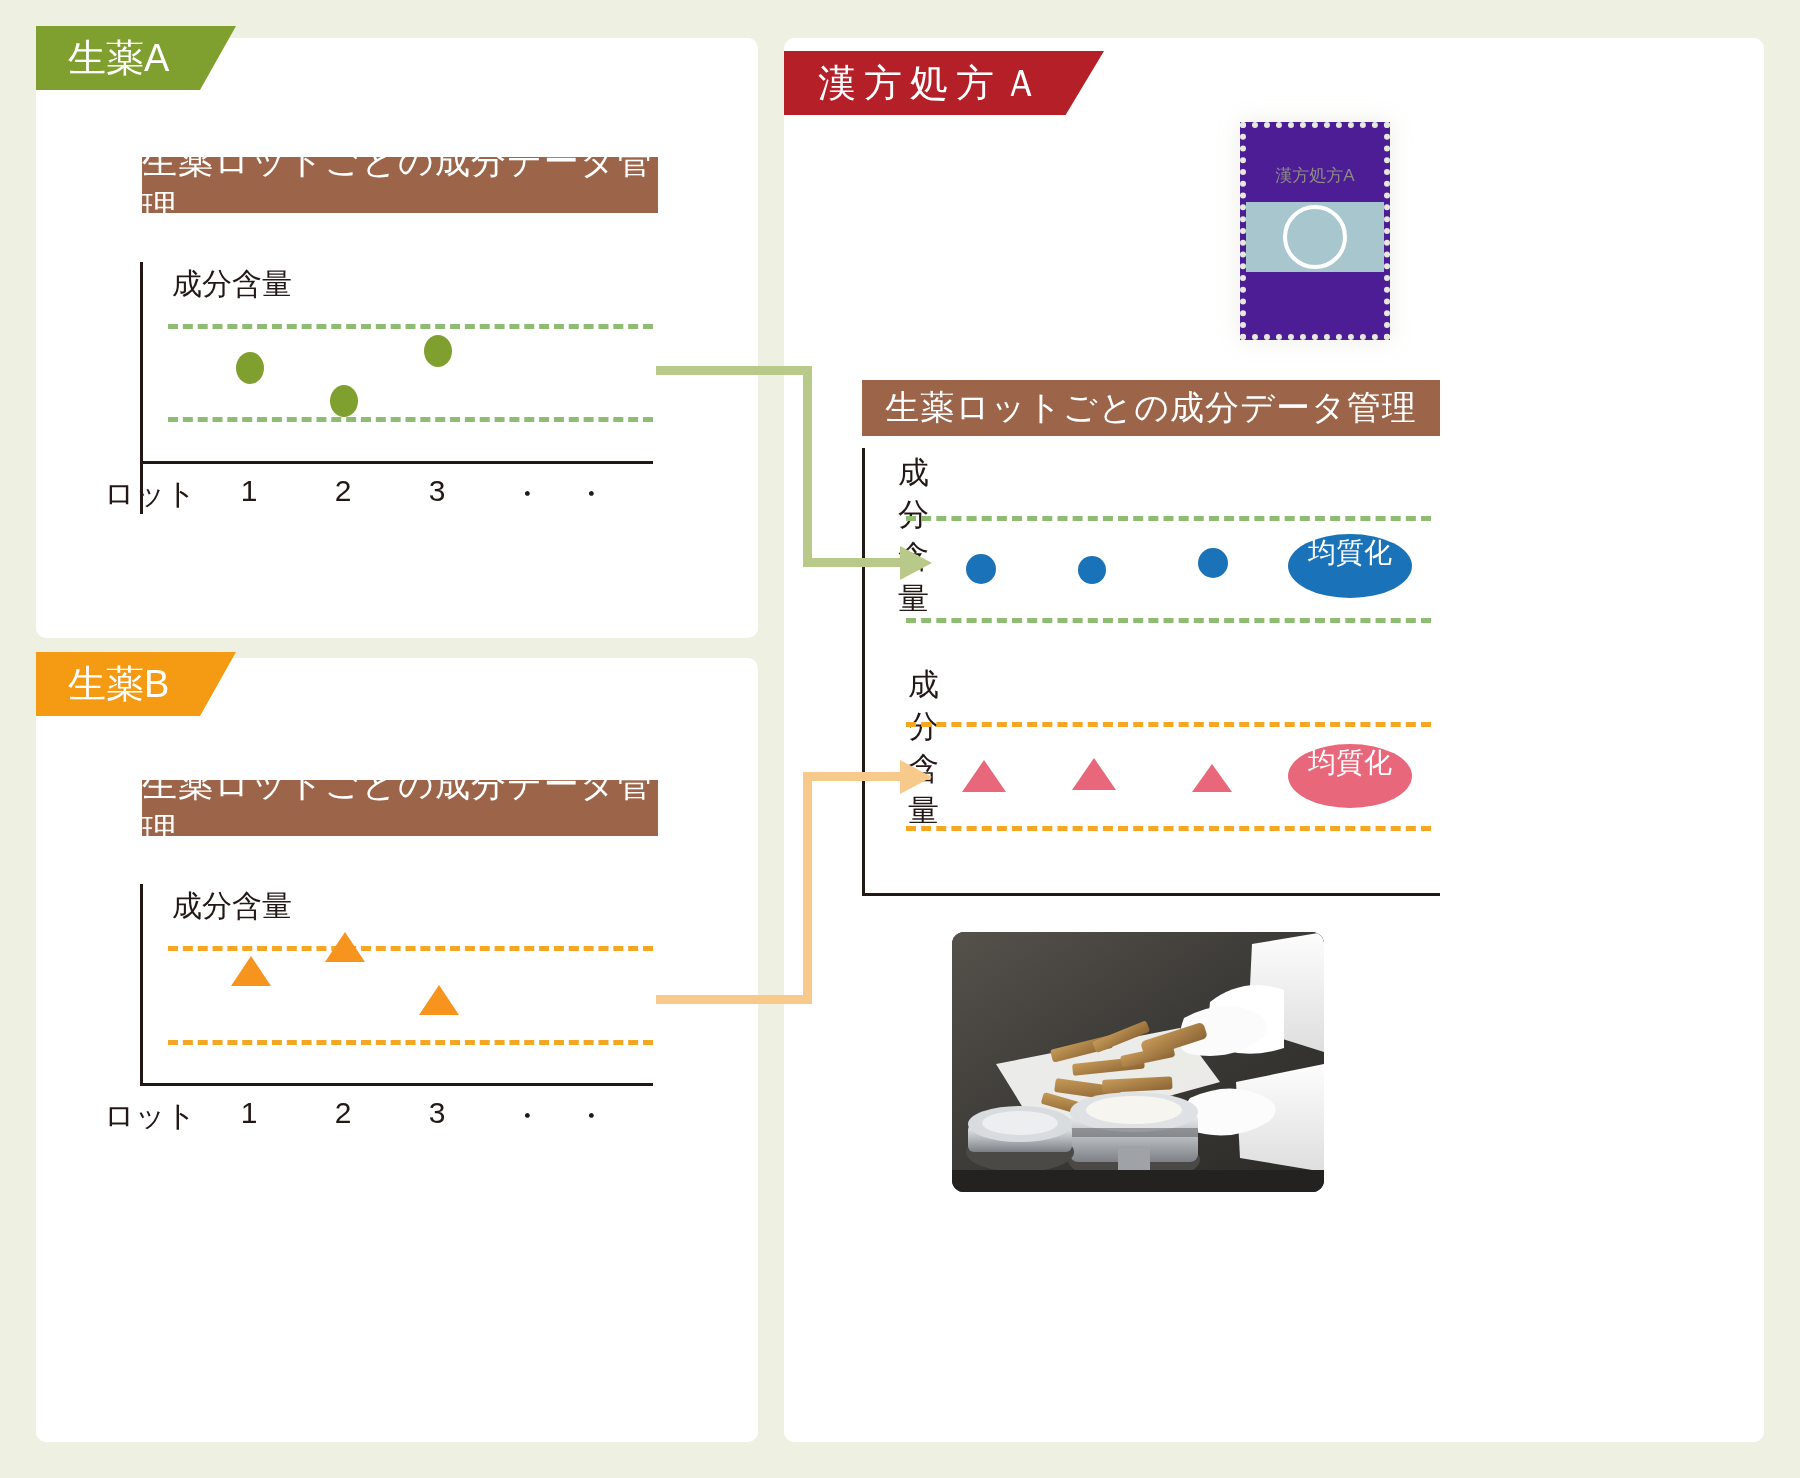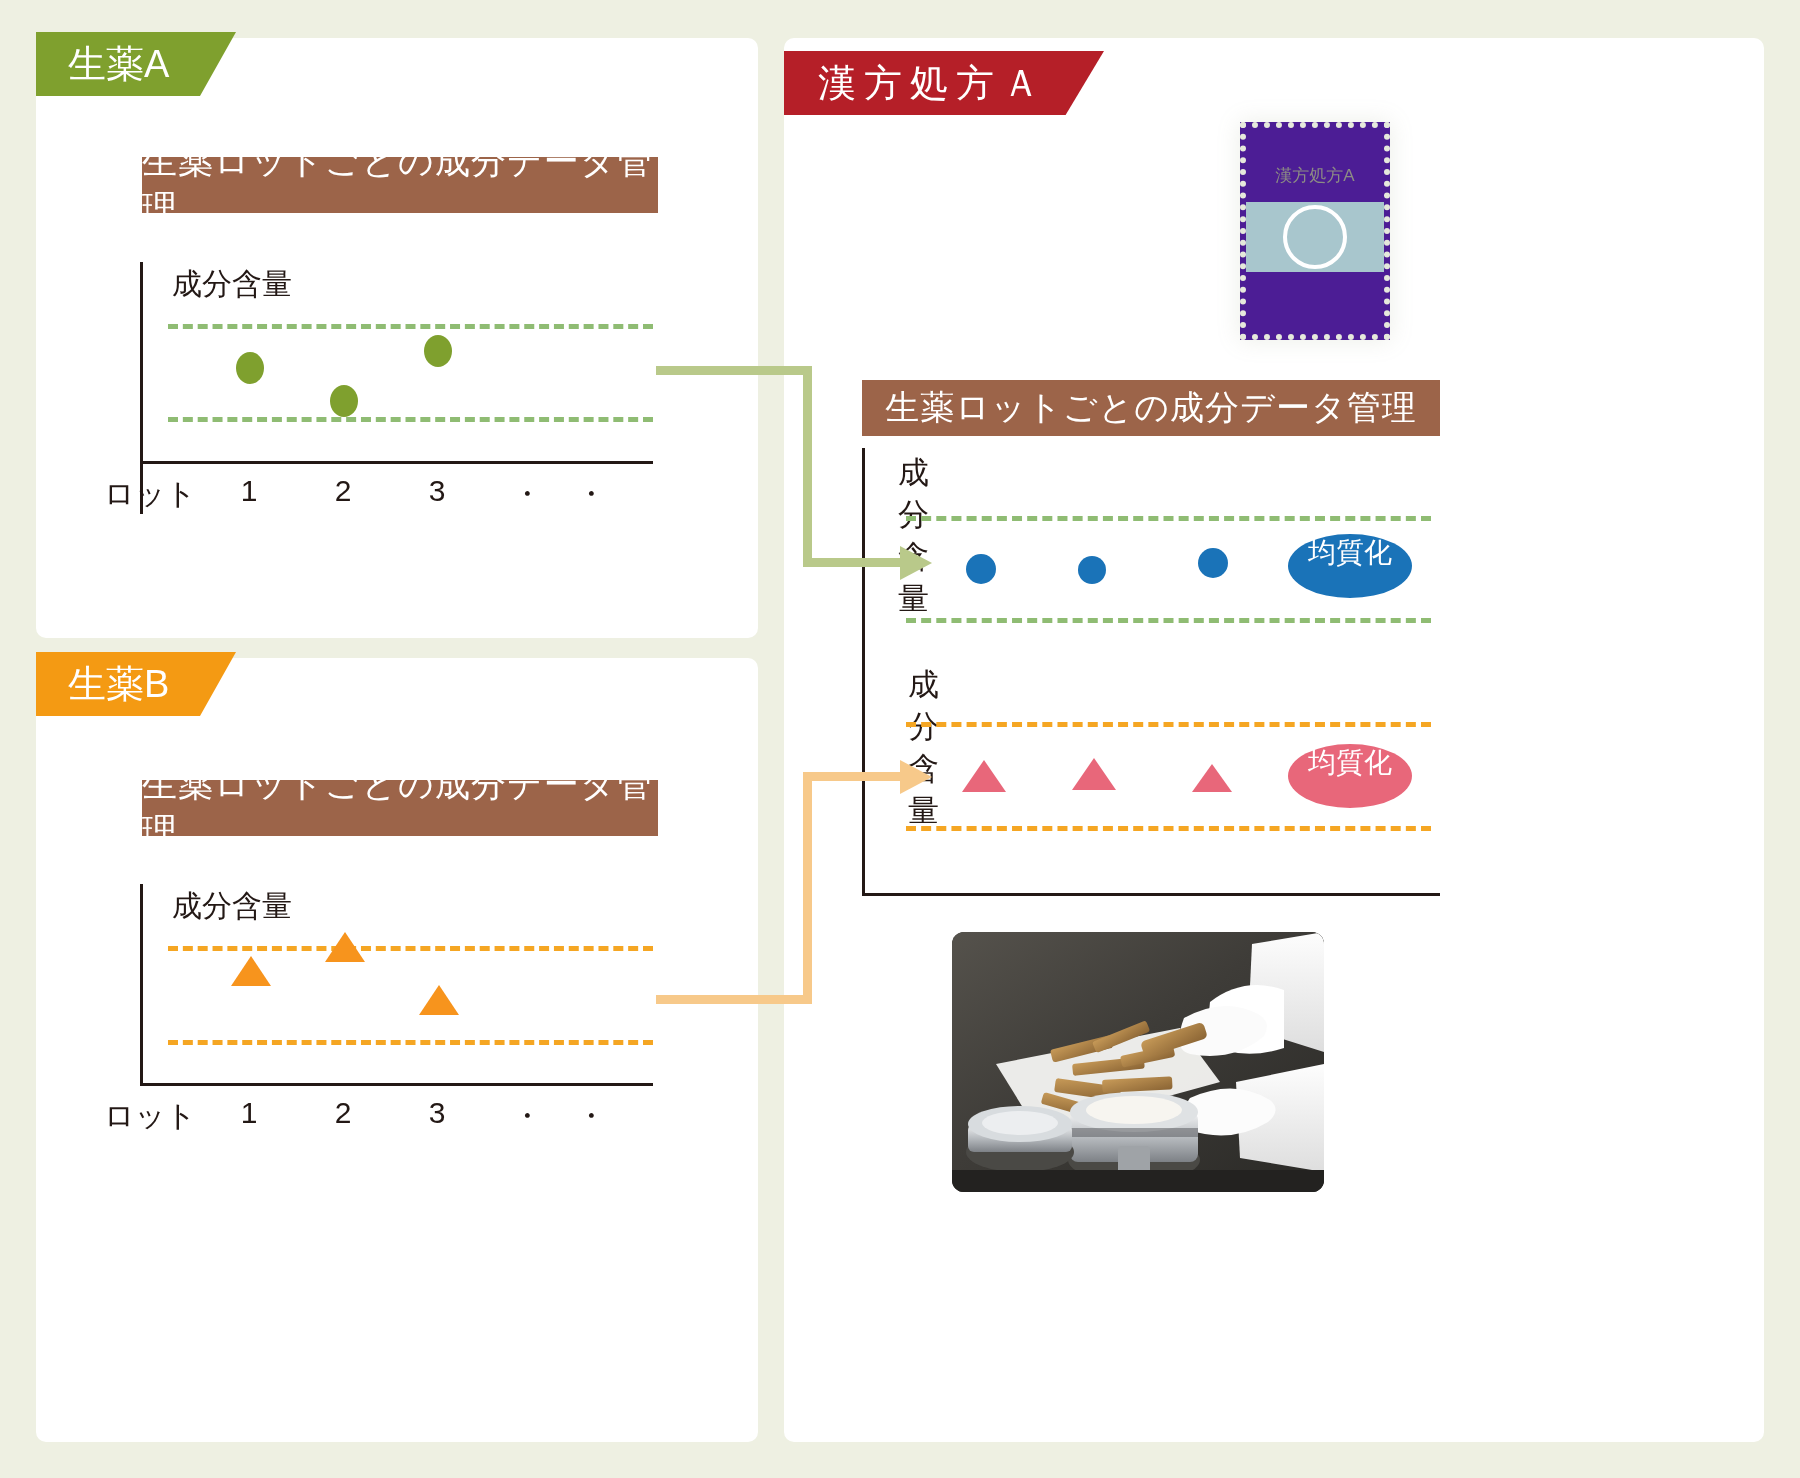--- a/index.html
+++ b/index.html
@@ -21,21 +21,21 @@
   #panel-formula{left:784px;top:38px;width:980px;height:1404px;}
 
   
   .tab{
     position:absolute;height:64px;color:#fff;
     font-size:38px;line-height:64px;
     padding-left:32px;box-sizing:border-box;
     white-space:nowrap;
   }
   .tab-a{
-    left:36px;top:32px;width:200px;background:#7fa02e;
+    left:36px;top:26px;width:200px;background:#7fa02e;
     clip-path:polygon(0 0,100% 0,82% 100%,0 100%);
     padding-right:44px;
   }
   .tab-b{
     left:36px;top:652px;width:200px;background:#f49a13;
     clip-path:polygon(0 0,100% 0,82% 100%,0 100%);
     padding-right:44px;
   }
   .tab-f{
     left:784px;top:32px;width:320px;background:#b51f28;

